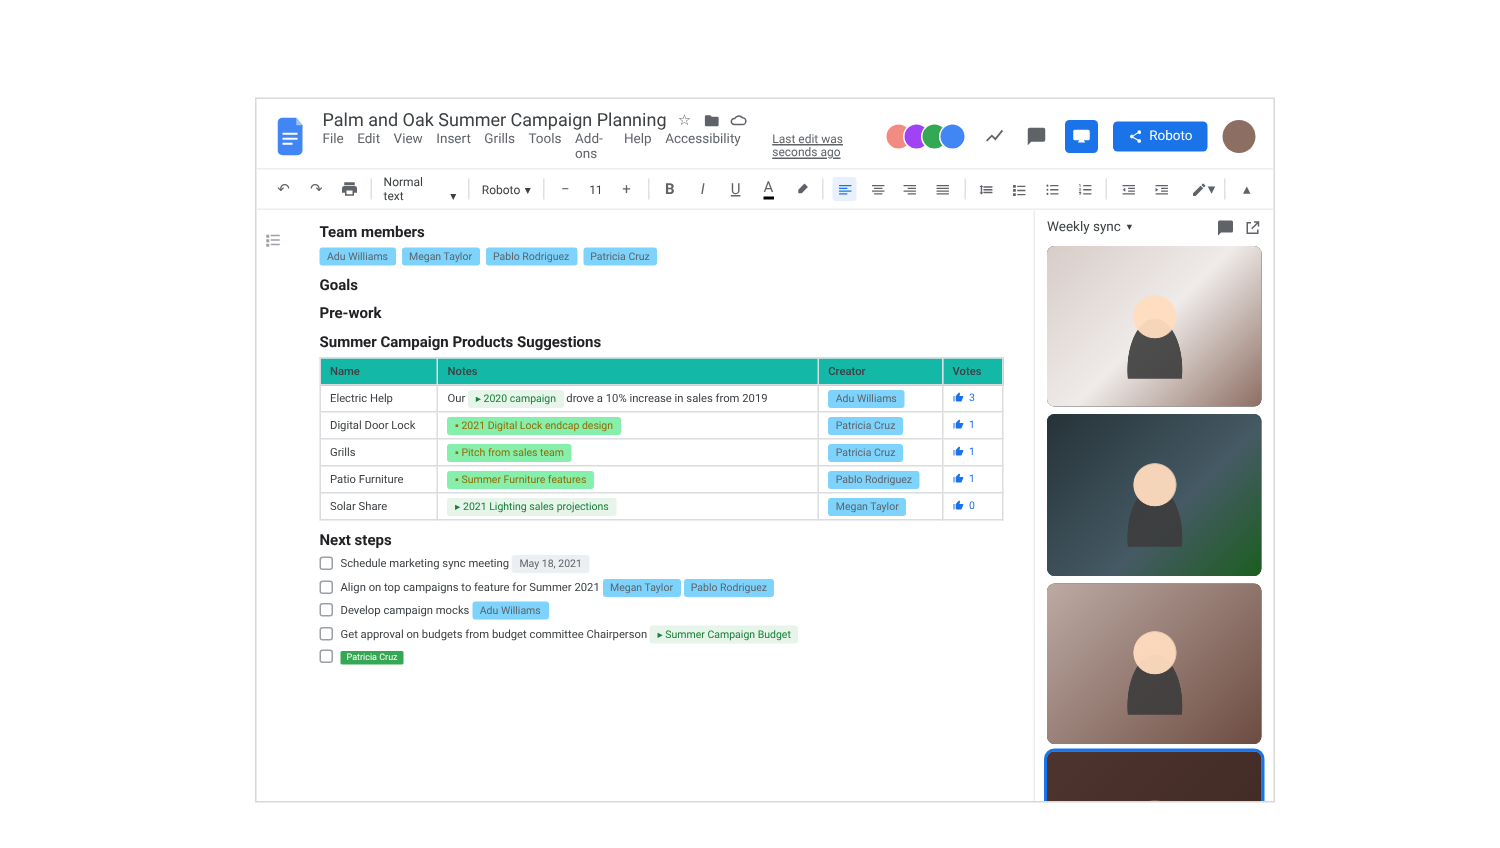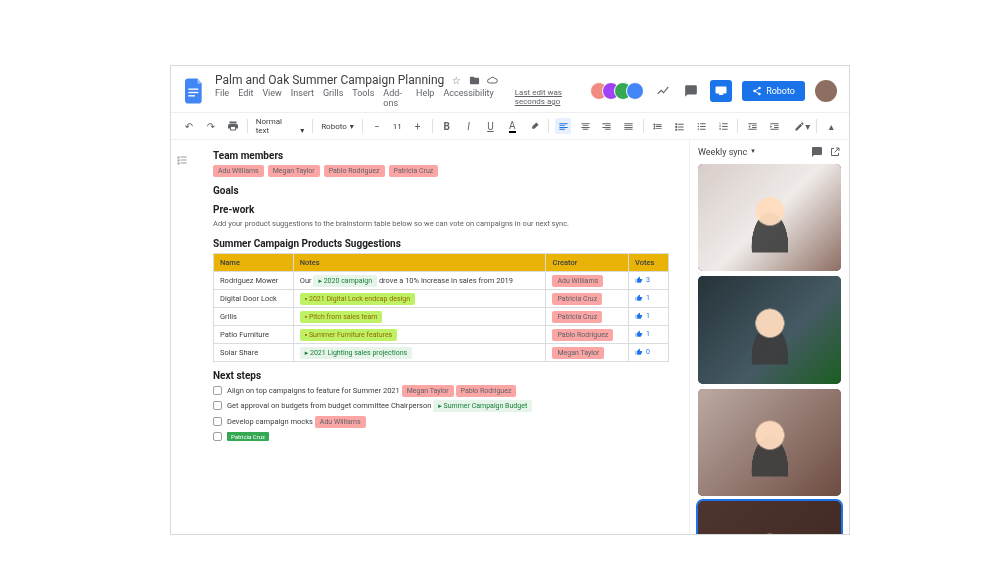--- a/index.html
+++ b/index.html
@@ -39,29 +39,29 @@
   .outline-col{width:22px;border-right:1px solid transparent;display:flex;justify-content:center;padding-top:14px}
   .outline-icon{width:12px;height:12px;color:#9aa0a6}
   .doc-col{flex:1;padding:10px 20px;overflow:auto}
   .meet-col{width:160px;border-left:1px solid #eee;display:flex;flex-direction:column}
 
   
   h3.sec{font-size:10px;font-weight:700;color:#202124;margin:8px 0 4px}
   h3.sec.first{margin-top:0}
   .chip-row{display:flex;gap:4px;flex-wrap:wrap;margin-bottom:4px}
   .chip{background:#eceff1;color:#5f6368;font-size:7px;padding:2px 5px;border-radius:2px}
-  .chip.mention{background:#fca5a5}
+  .chip.mention{background:#7dd3fc}
   .chip.date{background:#eceff1}
-  .chip.docref{background:#bef264;color:#926c00}
+  .chip.docref{background:#86efac;color:#926c00}
   .chip.docgreen{background:#e6f4ea;color:#188038}
   .para{font-size:7.5px;color:#5f6368;line-height:1.4;margin-bottom:4px}
 
   table.sugg{width:100%;border-collapse:collapse;font-size:7.5px}
   table.sugg th,table.sugg td{border:1px solid #dadce0;padding:4px 6px;text-align:left;vertical-align:top;color:#3c4043}
-  table.sugg th{background:#eab308;font-weight:500}
+  table.sugg th{background:#14b8a6;font-weight:500}
   .vote{display:flex;align-items:center;gap:3px;color:#1a73e8;font-size:7px}
   .vote svg{width:8px;height:8px;fill:#1a73e8}
 
   .task-list{list-style:none;margin-top:4px}
   .task-list li{display:flex;align-items:flex-start;gap:5px;font-size:7.5px;color:#3c4043;margin-bottom:4px;line-height:1.5}
   .cb{width:9px;height:9px;border:1px solid #9aa0a6;border-radius:2px;margin-top:1px;flex-shrink:0}
   .highlight{background:#34a853;color:#fff;font-size:6px;padding:1px 4px;border-radius:1px}
 
   
   .meet-head{display:flex;align-items:center;justify-content:space-between;padding:6px 8px}
@@ -260,35 +260,34 @@
       <div class="chip-row" id="team-chips">
           <span class="chip mention">Adu Williams</span>
           <span class="chip mention">Megan Taylor</span>
           <span class="chip mention">Pablo Rodriguez</span>
           <span class="chip mention">Patricia Cruz</span>
         </div>
 
       <h3 class="sec">Goals</h3>
 
       <h3 class="sec">Pre-work</h3>
-      <p class="para">Add your product suggestions to the brainstorm table below so we can vote on campaigns in our next sync.</p>
 
       <h3 class="sec">Summer Campaign Products Suggestions</h3>
       <table class="sugg">
         <thead>
             <tr>
           <th>Name</th>
           <th>Notes</th>
           <th>Creator</th>
           <th style="width:40px">Votes</th>
         </tr>
           </thead>
         <tbody id="sugg-body">
             <tr>
-              <td>Rodriguez Mower</td>
+              <td>Electric Help</td>
               <td><span>Our </span><span class="chip docgreen">▸ 2020 campaign</span><span> drove a 10% increase in sales from 2019</span></td>
               <td><span class="chip mention">Adu Williams</span></td>
               <td>
                 <span class="vote"><svg viewBox="0 0 24 24">
                     <path d="M2 20h2V9H2zm20-9c0-1-.9-2-2-2h-6l1-4V4c0-.4-.2-.8-.4-1.1L13 2 7 8.6c-.4.3-.6.8-.6 1.4v8a2 2 0 0 0 2 2h8c.8 0 1.5-.5 1.8-1.2l2.7-6.3c.1-.2.1-.4.1-.5z"></path>
                   </svg>3</span>
               </td>
             </tr>
             <tr>
               <td>Digital Door Lock</td>
@@ -330,29 +329,33 @@
                   </svg>0</span>
               </td>
             </tr>
           </tbody>
       </table>
 
       <h3 class="sec">Next steps</h3>
       <ul class="task-list" id="task-list">
           <li>
             <span class="cb"></span>
+            <span><span>Schedule marketing sync meeting </span><span class="chip date">May 18, 2021</span> </span>
+          </li>
+          <li>
+            <span class="cb"></span>
             <span><span>Align on top campaigns to feature for Summer 2021 </span><span class="chip mention">Megan Taylor</span> <span class="chip mention">Pablo Rodriguez</span> </span>
           </li>
           <li>
             <span class="cb"></span>
+            <span><span>Develop campaign mocks </span><span class="chip mention">Adu Williams</span> </span>
+          </li>
+          <li>
+            <span class="cb"></span>
             <span><span>Get approval on budgets from budget committee Chairperson </span><span class="chip docgreen">▸ Summer Campaign Budget</span> </span>
-          </li>
-          <li>
-            <span class="cb"></span>
-            <span><span>Develop campaign mocks </span><span class="chip mention">Adu Williams</span> </span>
           </li>
           <li>
             <span class="cb"></span>
             <span><span class="highlight">Patricia Cruz</span></span>
           </li>
         </ul>
     </div>
 
     <div class="meet-col">
       <div class="meet-head">

